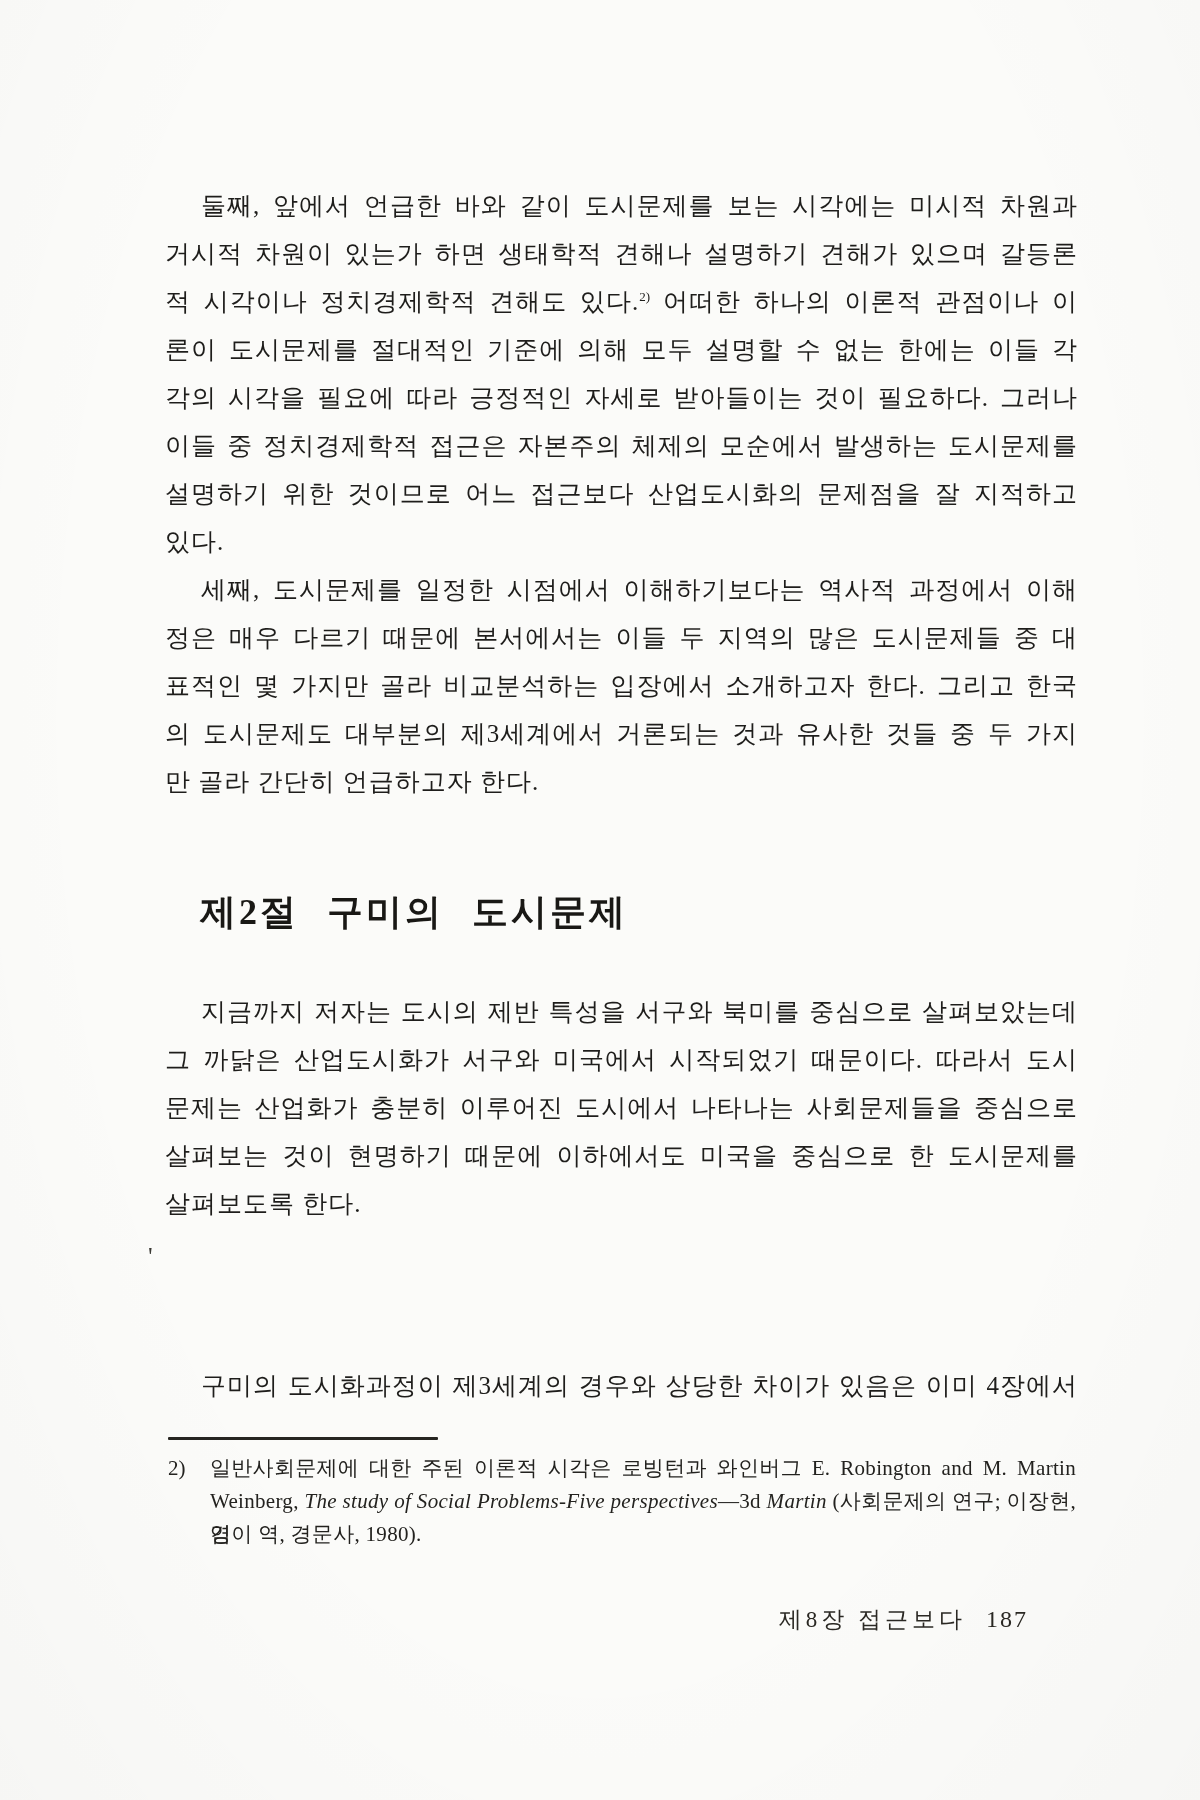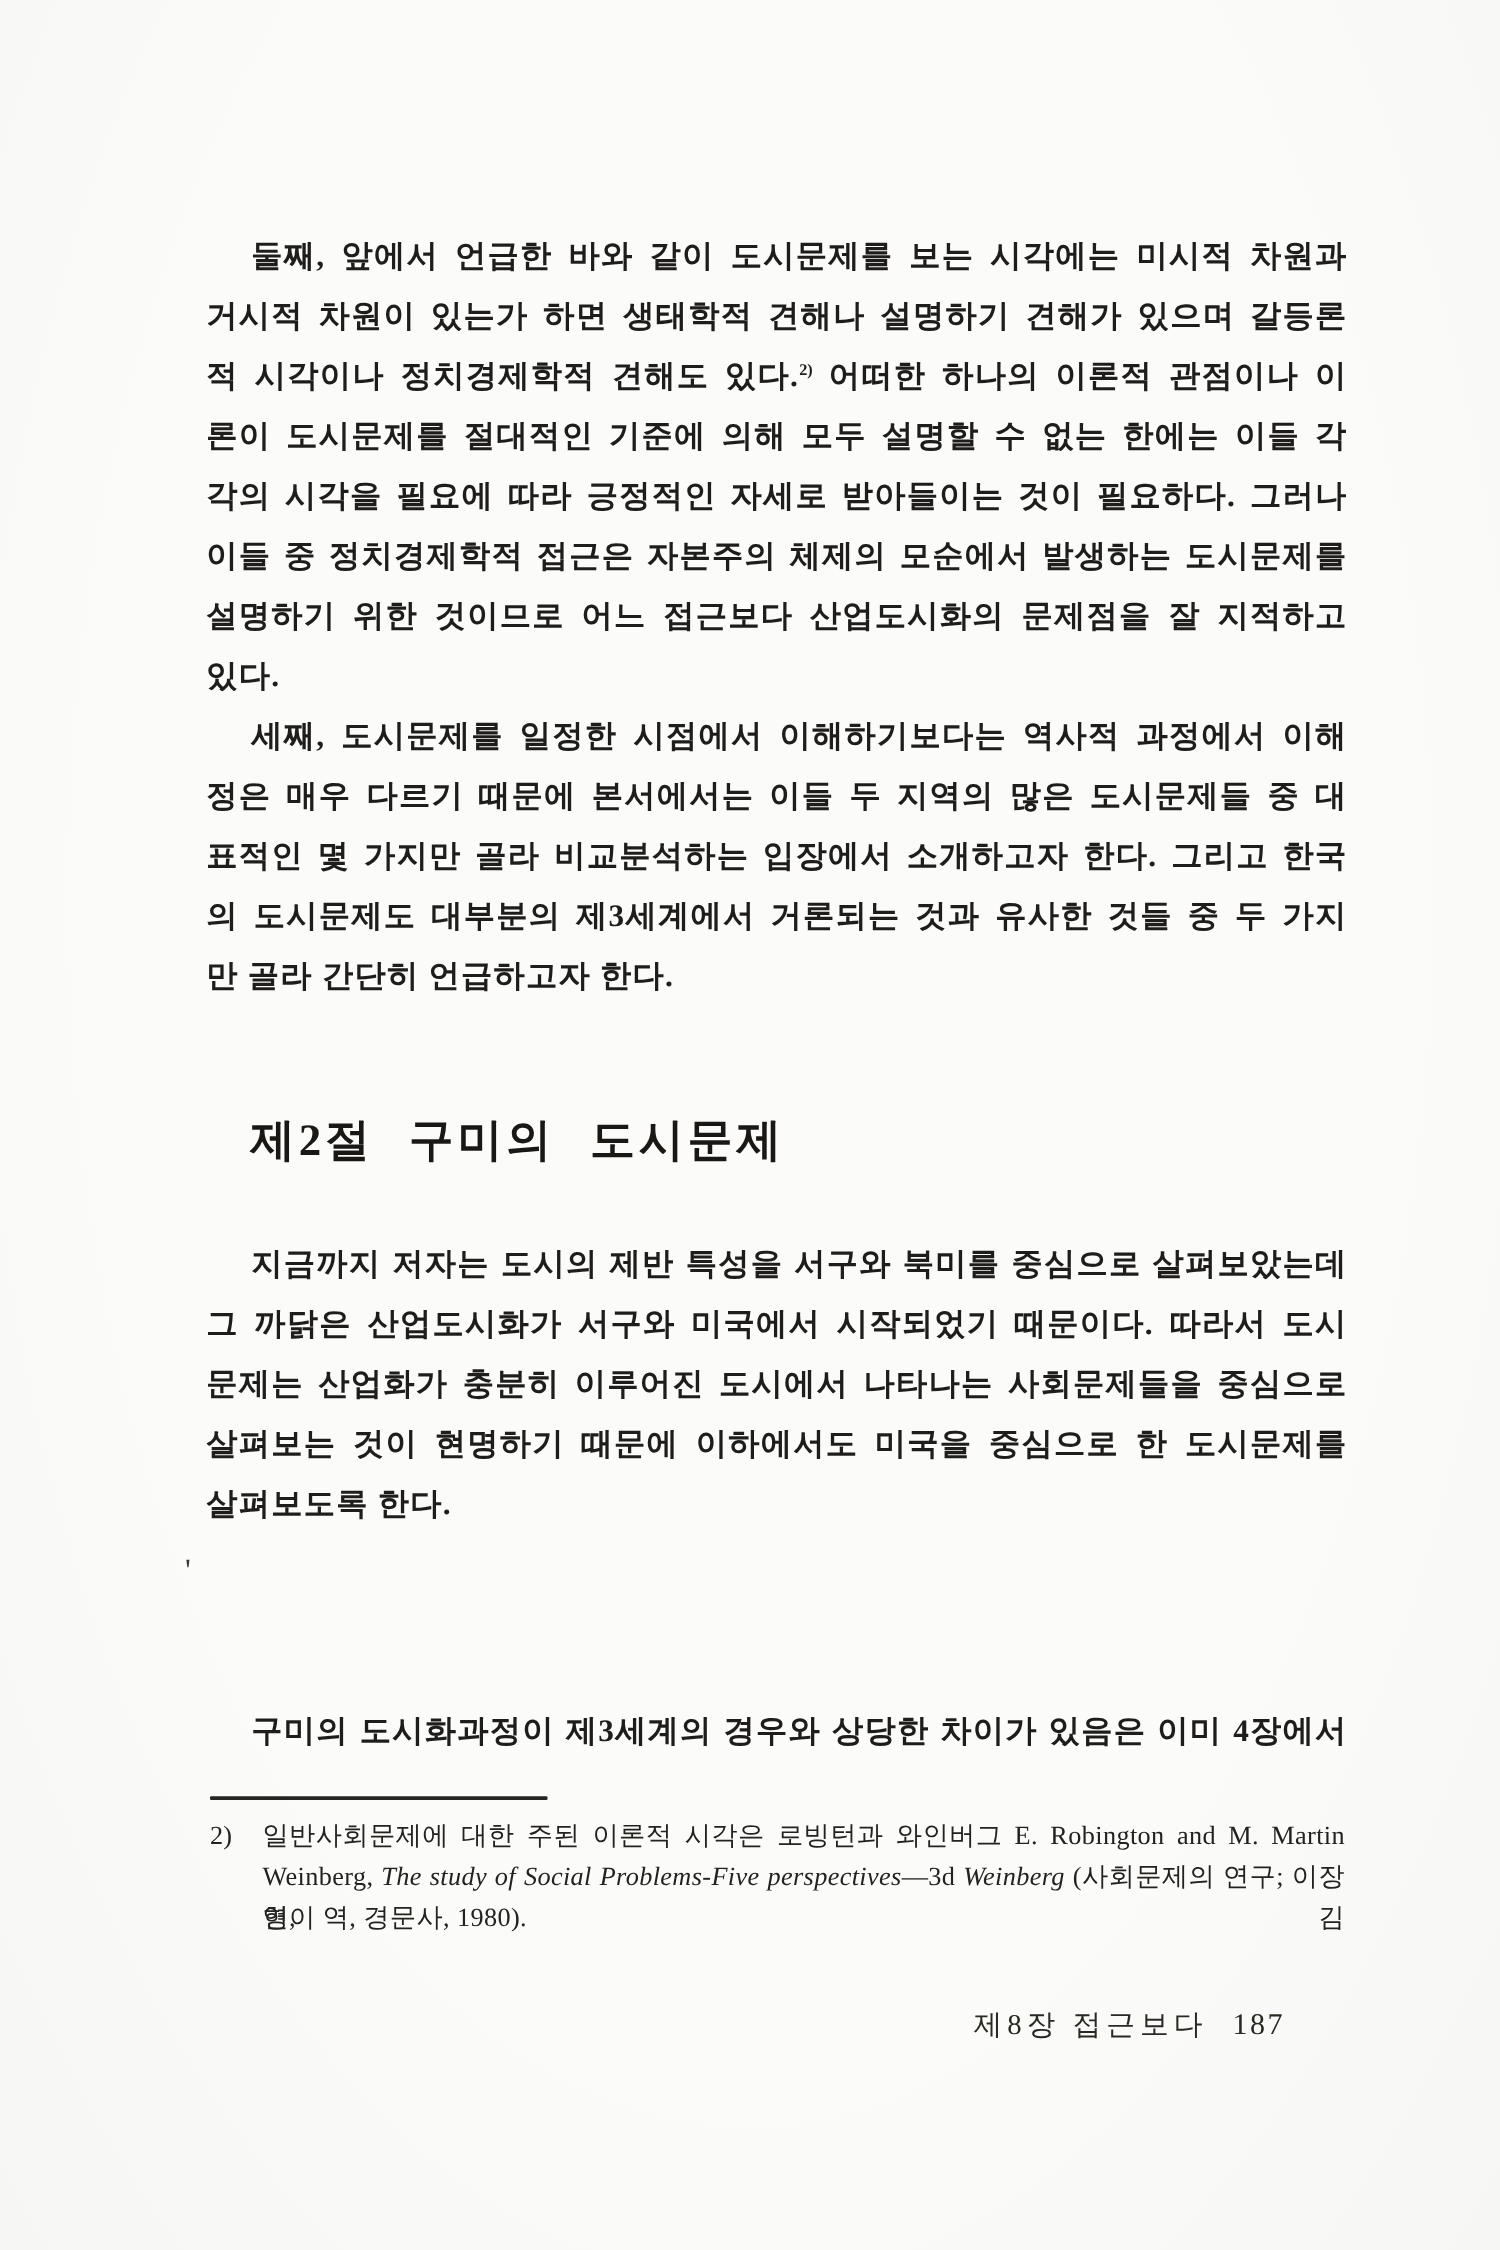--- a/index.html
+++ b/index.html
@@ -14,21 +14,20 @@
       radial-gradient(ellipse at 50% 40%, rgba(255,255,255,0) 60%, rgba(0,0,0,0.018) 100%),
       #fbfbf9;
     color:#1c1c1c;
   }
   .para{
     position:absolute;
     font-size:25px;
     line-height:48px;
     letter-spacing:1px;
     color:#1e1d1b;
-    font-weight:bold;
   }
   .line{text-align:justify;height:48px;overflow:visible;}
   .line.fill{text-align-last:justify;}
   .line.indent{text-indent:36px;}
   .line.cont{padding-left:42px;}
   sup{
     font-size:13px;
     vertical-align:super;
     letter-spacing:0;
     line-height:0;
@@ -104,21 +103,21 @@
 
 
   <div class="para" style="left:165px;top:1362px;width:913px;">
       <div class="line fill indent"><span>구미의 도시화과정이 제3세계의 경우와 상당한 차이가 있음은 이미 4장에서</span></div>
     </div>
 
   <div class="fn-rule"></div>
 
   <div class="footnote">
       <div class="line fill"><span class="fnlabel">2)</span><span>일반사회문제에 대한 주된 이론적 시각은 로빙턴과 와인버그 E. Robington and M. Martin</span></div>
-      <div class="line fill cont"><span>Weinberg, </span><span class="it">The study of Social Problems-Five perspectives</span><span>—3d </span><span class="it">Weinberg</span><span> (사회문제의 연구; 이장현, 김</span></div>
+      <div class="line fill cont"><span>Weinberg, </span><span class="it">The study of Social Problems-Five perspectives</span><span>—3d </span><span class="it">Martin</span><span> (사회문제의 연구; 이장현, 김</span></div>
       <div class="line cont"><span>영이 역, 경문사, 1980).</span></div>
     </div>
 
   <div class="footer">
     <span>제8장 접근보다</span><span class="pagenum">187</span>
   </div>
 
 </div>
 
 </body></html>

